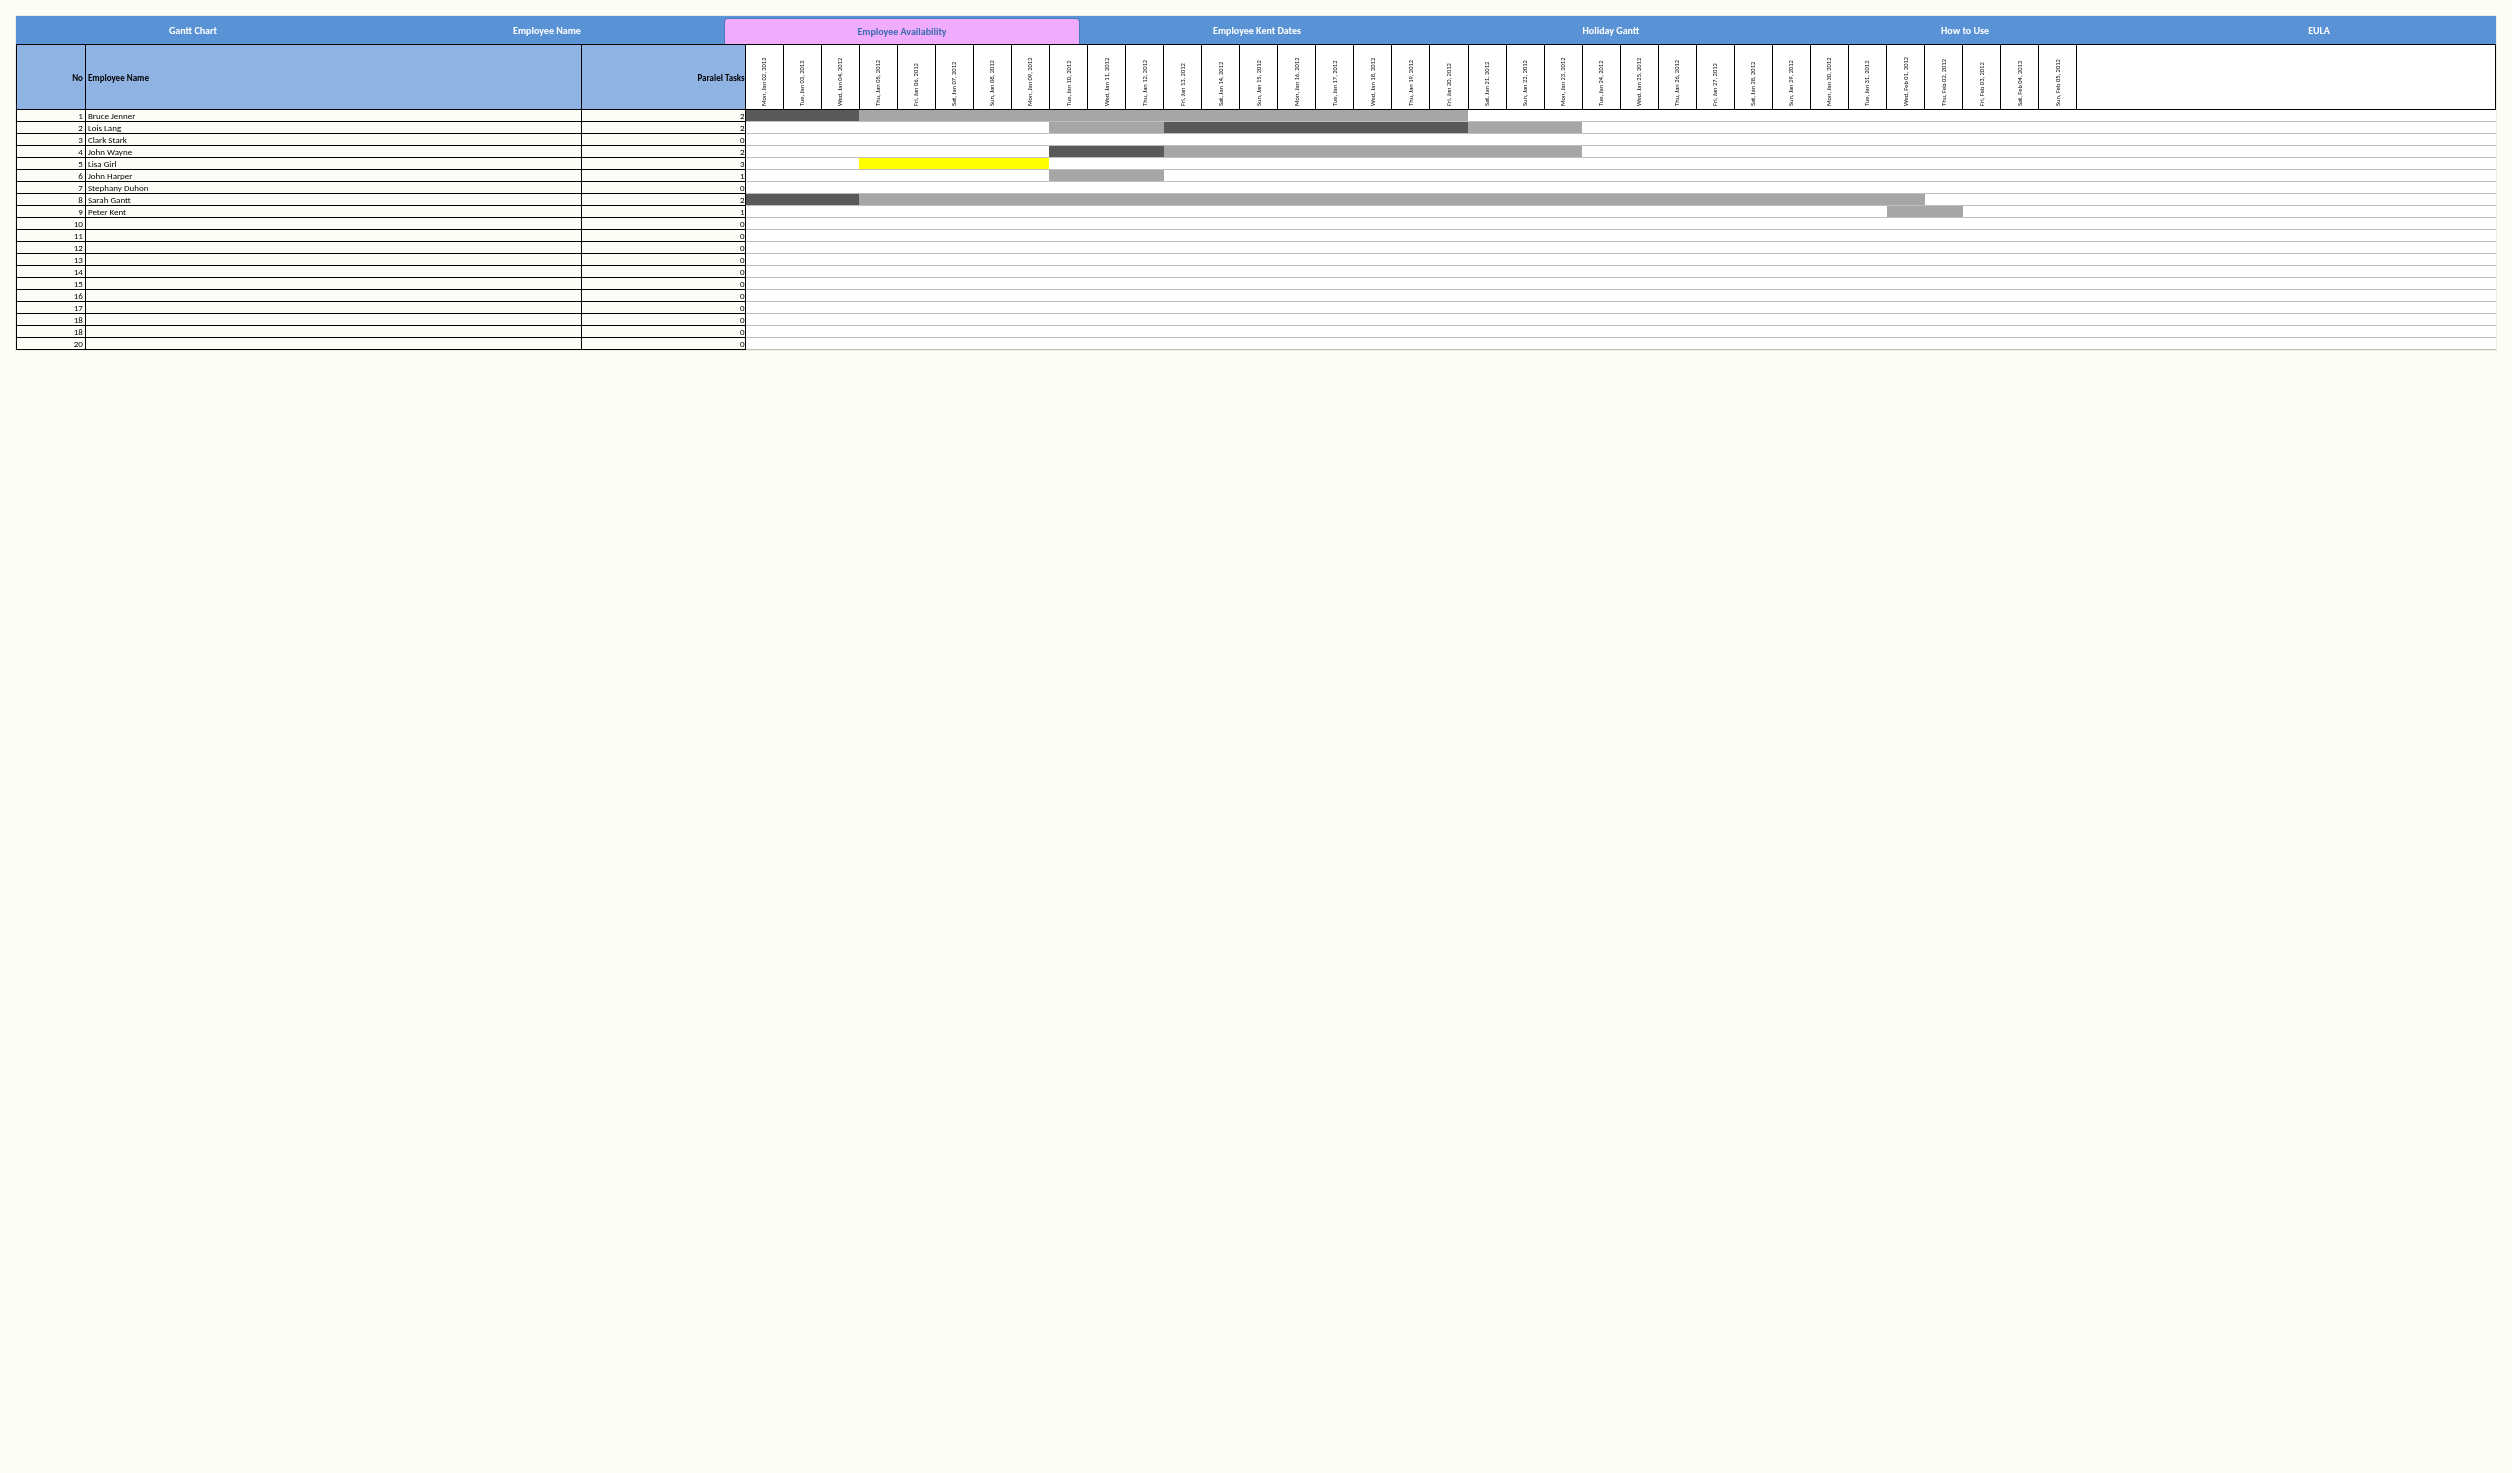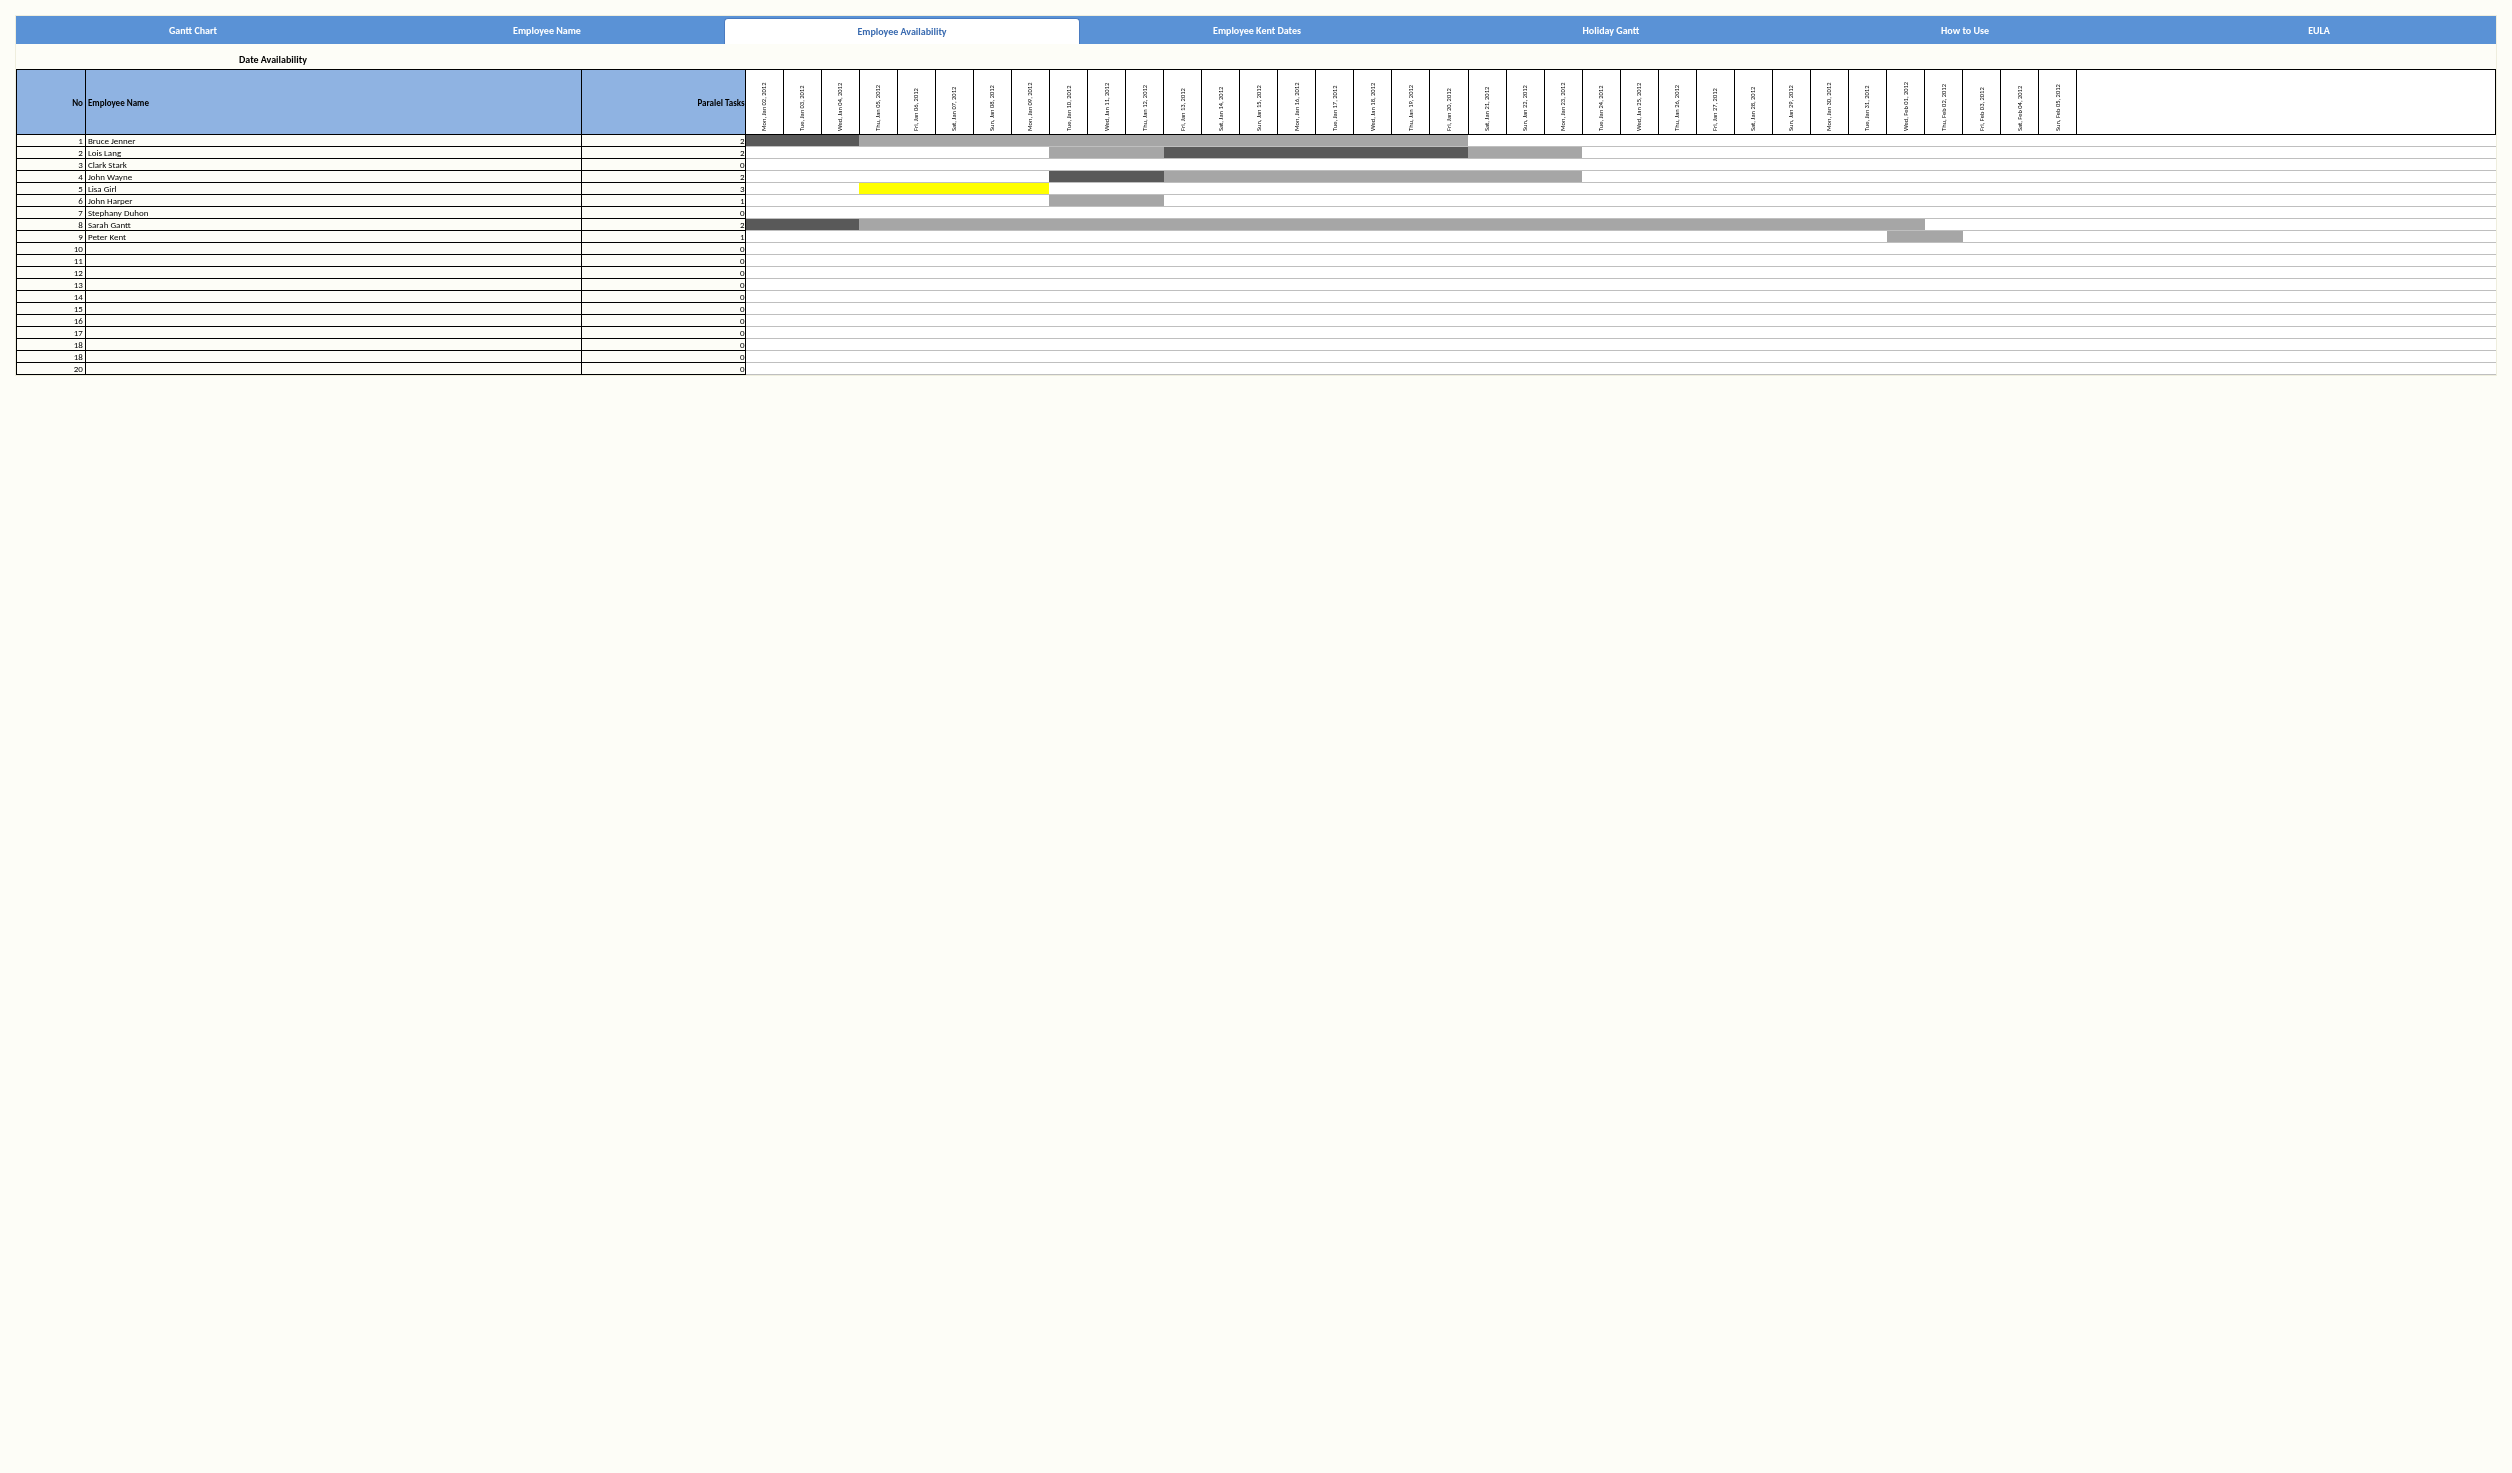--- a/index.html
+++ b/index.html
@@ -25,21 +25,21 @@
     align-items: center;
     justify-content: center;
     color: #ffffff;
     font-weight: bold;
     font-size: 10px;
     cursor: pointer;
     position: relative;
   }
   .tab-strip .tab.active {
     flex: 1 1 0;
-    background: #ffffff;
+    background: #f0abfc;
     color: #3a6bb0;
     border-radius: 4px 4px 0 0;
     margin-top: 2px;
     margin-bottom: 0px;
     border: 1px solid #4a7bc0;
     border-bottom: none;
   }
 
   
   .section-title {
@@ -126,21 +126,20 @@
   <div class="tab-strip" id="tab-strip">
       <div class="tab">Gantt Chart</div>
       <div class="tab">Employee Name</div>
       <div class="tab active">Employee Availability</div>
       <div class="tab">Employee Kent Dates</div>
       <div class="tab">Holiday Gantt</div>
       <div class="tab">How to Use</div>
       <div class="tab">EULA</div>
     </div>
 
-  <div class="section-title">Date Availability</div>
 
   <table class="sheet" id="sheet">
     <colgroup id="colgroup">
         <col class="col-no">
         <col class="col-name">
         <col class="col-par">
         <col class="col-date">
         <col class="col-date">
         <col class="col-date">
         <col class="col-date">

